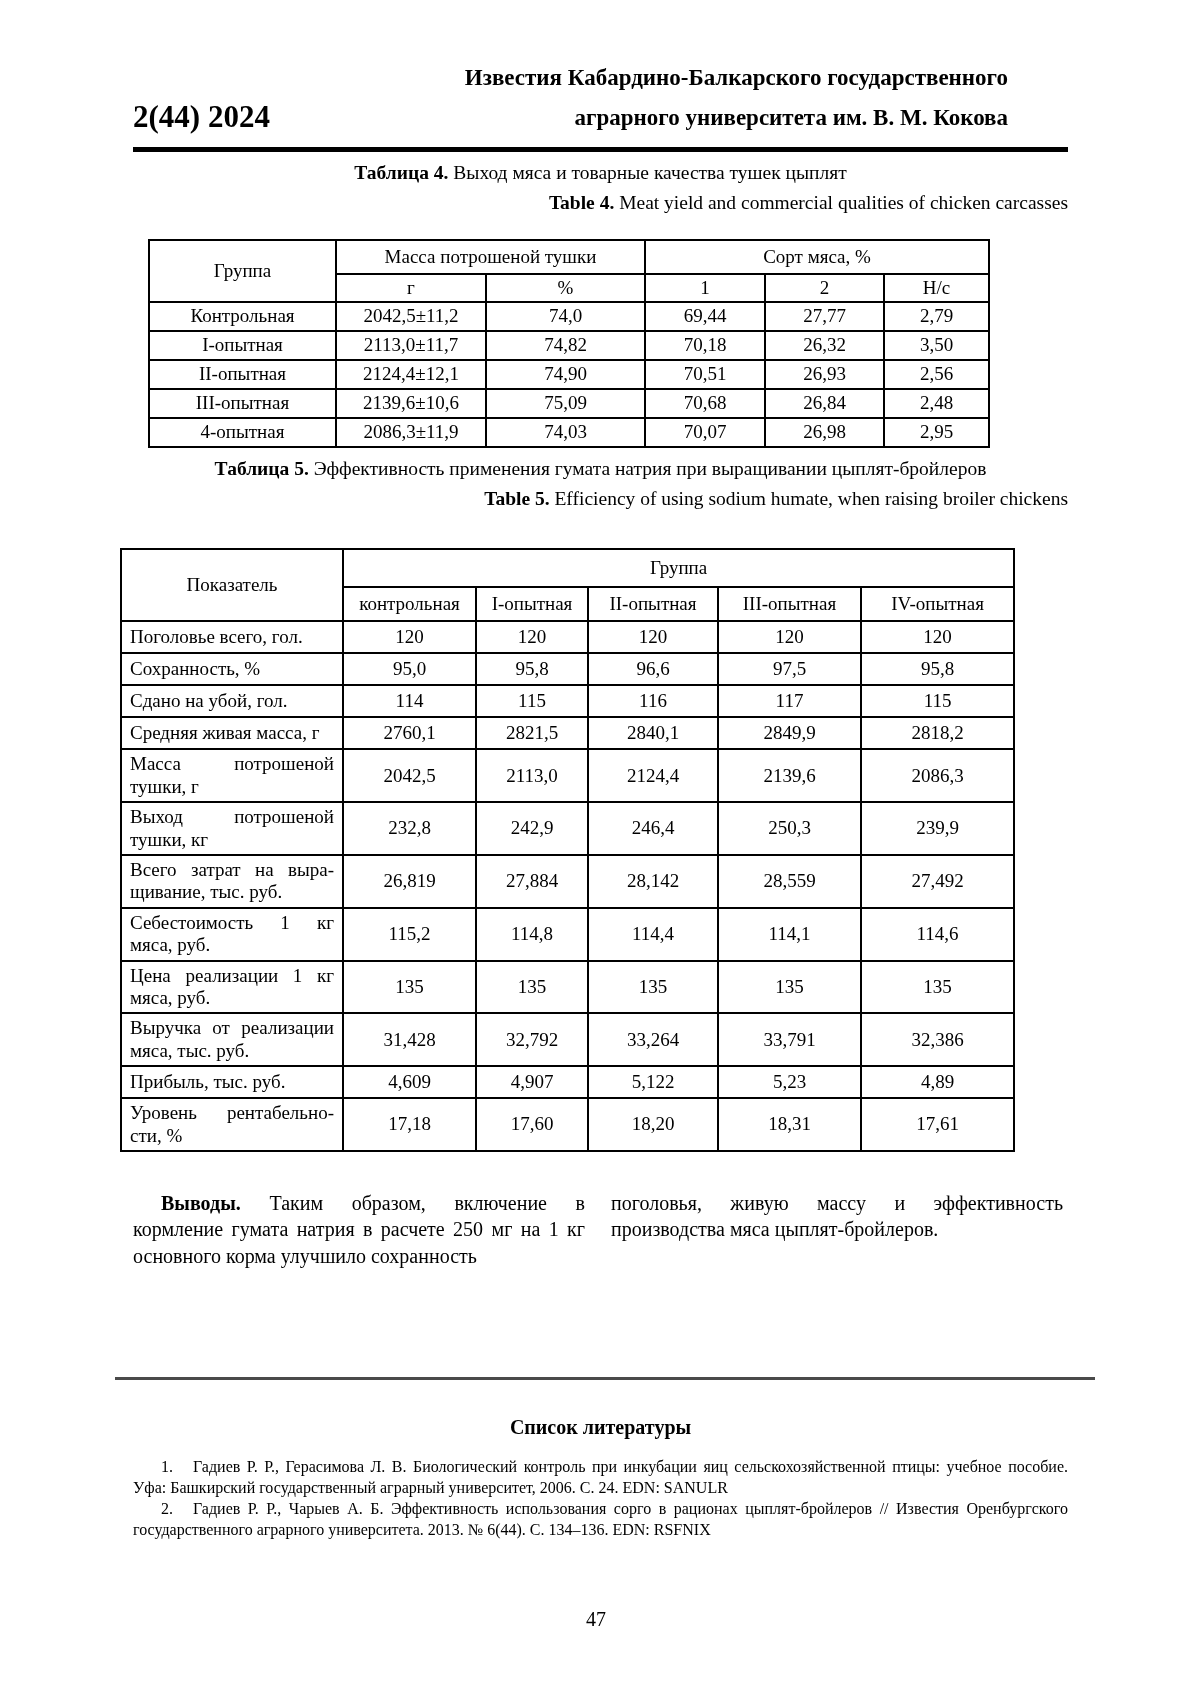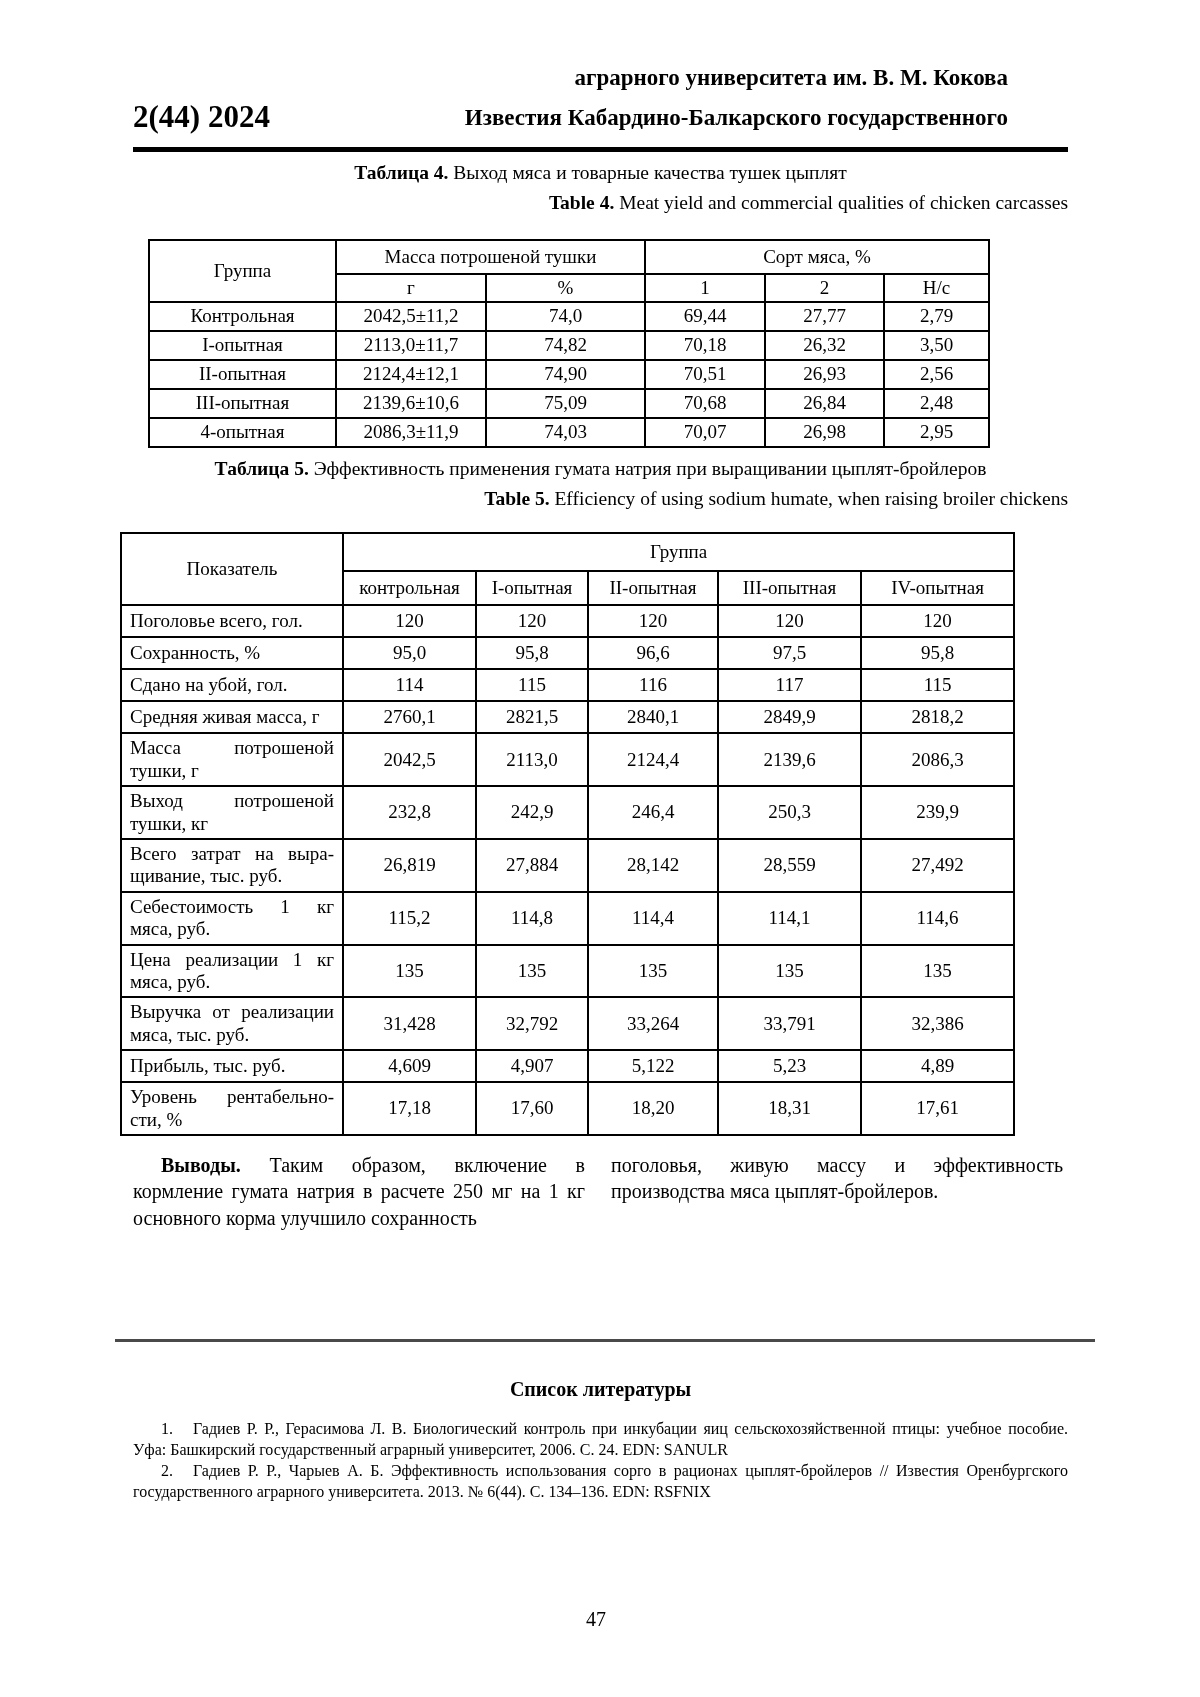--- a/index.html
+++ b/index.html
@@ -21,29 +21,29 @@
   .caption { text-align:center; font-size:19.5px; margin:0; line-height:1.35; }
   .mt26 { margin-top:8px; }
   .mt4 { margin-top:4px;text-align:right; }
   
   table.doc-table { border-collapse:collapse; table-layout:fixed; }
   table.doc-table td { border:2px solid #000000; font-size:19px; text-align:center; vertical-align:middle; padding:2px 6px; box-sizing:border-box; }
   .t4 { width:840px; margin:22px 0 0 15px; }
   .t4 thead tr:nth-child(1) td { height:34px; }
   .t4 thead tr:nth-child(2) td { height:28px; }
   .t4 tbody td { height:29px; }
-  .t5 { width:893px; margin:20px 0 0 -13px; }
+  .t5 { width:893px; margin:36px 0 0 -13px; }
   .t5 thead tr:nth-child(1) td { height:38px; }
   .t5 thead tr:nth-child(2) td { height:34px; }
   .t5 tbody td { height:32px; line-height:1.18; padding:3px 8px; }
   td.lab { text-align:left; padding-left:10px; }
   .t5 td.lab { text-align:justify; padding-right:8px; }
   td.vtop { vertical-align:top; }
   
-  .conclusion { display:flex; gap:26px; margin-top:16px; }
+  .conclusion { display:flex; gap:26px; margin-top:38px; }
   .conc-col { width:452px; font-size:20px; line-height:1.32; text-align:justify; }
   .conc-col p { margin:0; }
   .conc-indent { text-indent:28px; }
   .lead { font-weight:bold; }
   
   .rule-gray { height:3px; background:#4a4a4a; margin-top:108px; margin-left:-18px; margin-right:-27px; }
   .lit-heading { text-align:center; font-weight:bold; font-size:20px; margin:36px 0 0 0; }
   .refs { margin-top:18px; font-size:16px; line-height:1.3; text-align:justify; }
   .ref { margin:0; text-indent:28px; }
   .ref-num { padding-right:20px; }
@@ -51,22 +51,22 @@
   .page-number { position:absolute; left:0; right:8px; bottom:66px; text-align:center; font-size:20px; }
 </style>
 </head>
 <body>
 
 <div class="page">
 
   <header class="hdr">
     <div class="hdr-issue">2(44) 2024</div>
     <div class="hdr-journal">
+      <div>Известия Кабардино-Балкарского государственного</div>
       <div>аграрного университета им. В. М. Кокова</div>
-      <div>Известия Кабардино-Балкарского государственного</div>
     </div>
   </header>
   <div class="rule-thick"></div>
 
   <p class="caption mt26"><b>Таблица 4.</b> <span>Выход мяса и товарные качества тушек цыплят</span></p>
   <p class="caption mt4"><b>Table 4.</b> <span>Meat yield and commercial qualities of chicken carcasses</span></p>
 
   <table class="doc-table t4">
     <colgroup>
       <col style="width:187px">

